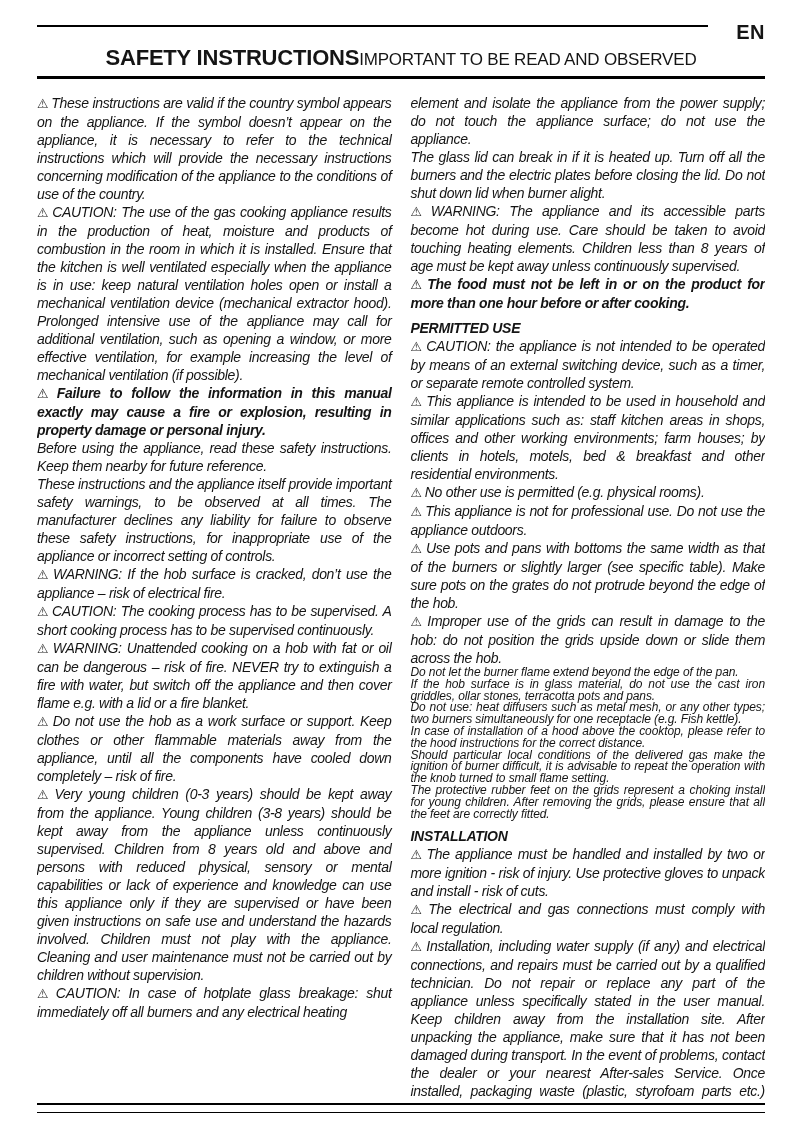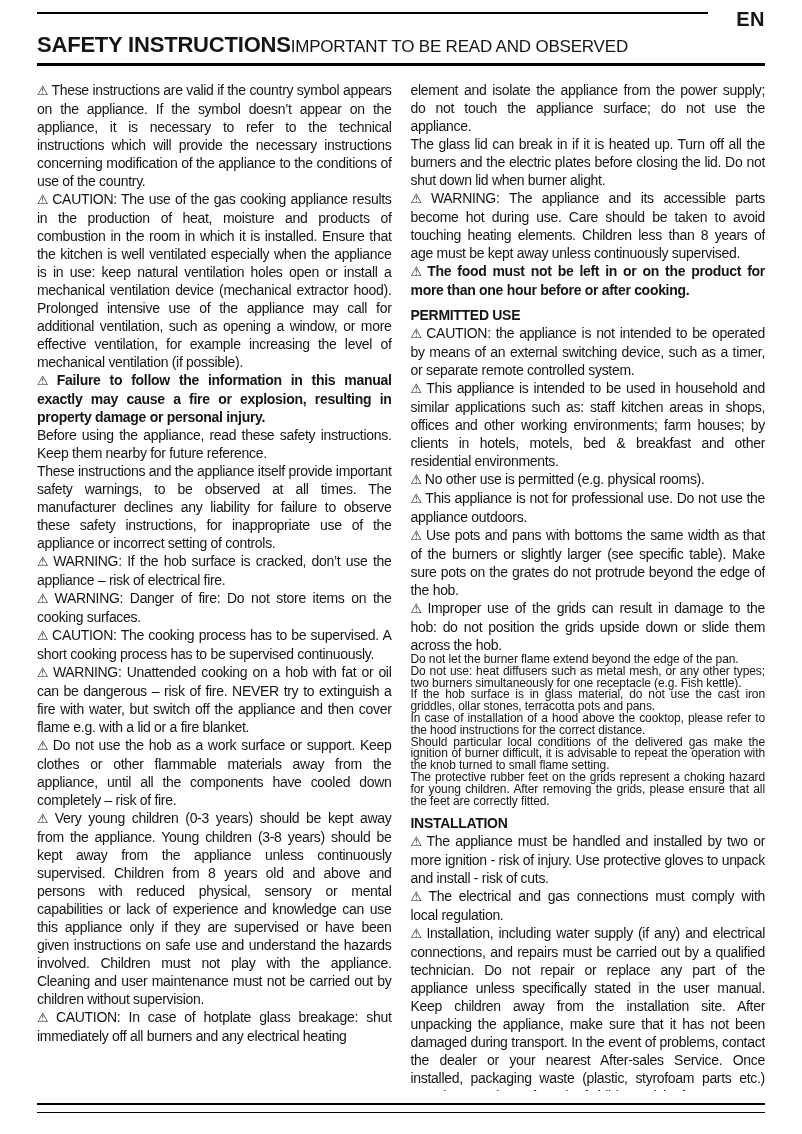--- a/index.html
+++ b/index.html
@@ -2,33 +2,33 @@
 <html><head>
 <meta charset="utf-8">
 <style>
   * { margin: 0; padding: 0; box-sizing: border-box; }
   html, body { background: #ffffff; }
   body {
     width: 802px; height: 1134px; overflow: hidden; position: relative;
     font-family: "Liberation Sans", "DejaVu Sans", sans-serif;
     color: #151515;
   }
-  .page { position: absolute; inset: 0; padding: 0 37px; }
+  .page { position: absolute; inset: 0; padding: 13px 37px; }
 
   .topbar { display: flex; align-items: flex-start; padding-top: 8px; }
   .top-rule { flex: 1; border-top: 2px solid #000; margin-top: 4px; }
   .lang { font-size: 20px; font-weight: bold; line-height: 1.1; margin-left: 28px; letter-spacing: 0.5px; }
 
-  .header { display: flex; justify-content: flex-start; align-items: baseline; margin-top: 2px; }
+  .header { display: flex; justify-content: center; align-items: baseline; margin-top: 2px; }
   .title { font-size: 22px; font-weight: bold; letter-spacing: -0.2px; }
   .subtitle { font-size: 17px; font-weight: normal; letter-spacing: -0.2px; }
   .header-rule { border-top: 3px solid #000; margin-top: 5px; }
 
   .columns { display: flex; gap: 19px; margin-top: 15px; max-height: 1010px; overflow: hidden; }
-  .col { flex: 1; min-width: 0; }
+  .col { flex: 1; min-width: 0; font-style: italic; }
 
   .para {
     font-size: 14px; line-height: 18px; letter-spacing: -0.3px;
     text-align: justify;
   }
   .para.bold { font-weight: bold; }
   .para.heading { font-weight: bold; text-align: left; margin-top: 7px; }
   .para.small { font-size: 12px; line-height: 11.8px; letter-spacing: -0.1px; }
 
   .warn { font-family: "DejaVu Sans", sans-serif; font-size: 13px; margin-right: 3px; }
@@ -55,45 +55,44 @@
   <div class="header-rule"></div>
 
   <div class="columns">
     <div class="col" id="col-left">
         <p class="para body"><span class="warn">⚠</span><span>These instructions are valid if the country symbol appears on the appliance. If the symbol doesn’t appear on the appliance, it is necessary to refer to the technical instructions which will provide the necessary instructions concerning modification of the appliance to the conditions of use of the country.</span></p>
         <p class="para body"><span class="warn">⚠</span><span>CAUTION: The use of the gas cooking appliance results in the production of heat, moisture and products of combustion in the room in which it is installed. Ensure that the kitchen is well ventilated especially when the appliance is in use: keep natural ventilation holes open or install a mechanical ventilation device (mechanical extractor hood). Prolonged intensive use of the appliance may call for additional ventilation, such as opening a window, or more effective ventilation, for example increasing the level of mechanical ventilation (if possible).</span></p>
         <p class="para bold"><span class="warn">⚠</span><span>Failure to follow the information in this manual exactly may cause a fire or explosion, resulting in property damage or personal injury.</span></p>
         <p class="para body"><span>Before using the appliance, read these safety instructions. Keep them nearby for future reference.</span></p>
         <p class="para body"><span>These instructions and the appliance itself provide important safety warnings, to be observed at all times. The manufacturer declines any liability for failure to observe these safety instructions, for inappropriate use of the appliance or incorrect setting of controls.</span></p>
         <p class="para body"><span class="warn">⚠</span><span>WARNING: If the hob surface is cracked, don’t use the appliance – risk of electrical fire.</span></p>
-        <p class="para body"><span class="warn">⚠</span><span>WARNING: Danger of fire: Do not store items on the cooking surfaces.</span></p>
         <p class="para body"><span class="warn">⚠</span><span>CAUTION: The cooking process has to be supervised. A short cooking process has to be supervised continuously.</span></p>
         <p class="para body"><span class="warn">⚠</span><span>WARNING: Unattended cooking on a hob with fat or oil can be dangerous – risk of fire. NEVER try to extinguish a fire with water, but switch off the appliance and then cover flame e.g. with a lid or a fire blanket.</span></p>
         <p class="para body"><span class="warn">⚠</span><span>Do not use the hob as a work surface or support. Keep clothes or other flammable materials away from the appliance, until all the components have cooled down completely – risk of fire.</span></p>
         <p class="para body"><span class="warn">⚠</span><span>Very young children (0-3 years) should be kept away from the appliance. Young children (3-8 years) should be kept away from the appliance unless continuously supervised. Children from 8 years old and above and persons with reduced physical, sensory or mental capabilities or lack of experience and knowledge can use this appliance only if they are supervised or have been given instructions on safe use and understand the hazards involved. Children must not play with the appliance. Cleaning and user maintenance must not be carried out by children without supervision.</span></p>
         <p class="para body"><span class="warn">⚠</span><span>CAUTION: In case of hotplate glass breakage: shut immediately off all burners and any electrical heating</span></p>
       </div>
     <div class="col" id="col-right">
         <p class="para body"><span>element and isolate the appliance from the power supply; do not touch the appliance surface; do not use the appliance.</span></p>
         <p class="para body"><span>The glass lid can break in if it is heated up. Turn off all the burners and the electric plates before closing the lid. Do not shut down lid when burner alight.</span></p>
         <p class="para body"><span class="warn">⚠</span><span>WARNING: The appliance and its accessible parts become hot during use. Care should be taken to avoid touching heating elements. Children less than 8 years of age must be kept away unless continuously supervised.</span></p>
         <p class="para bold"><span class="warn">⚠</span><span>The food must not be left in or on the product for more than one hour before or after cooking.</span></p>
         <p class="para heading"><span>PERMITTED USE</span></p>
         <p class="para body"><span class="warn">⚠</span><span>CAUTION: the appliance is not intended to be operated by means of an external switching device, such as a timer, or separate remote controlled system.</span></p>
         <p class="para body"><span class="warn">⚠</span><span>This appliance is intended to be used in household and similar applications such as: staff kitchen areas in shops, offices and other working environments; farm houses; by clients in hotels, motels, bed &amp; breakfast and other residential environments.</span></p>
         <p class="para body"><span class="warn">⚠</span><span>No other use is permitted (e.g. physical rooms).</span></p>
         <p class="para body"><span class="warn">⚠</span><span>This appliance is not for professional use. Do not use the appliance outdoors.</span></p>
         <p class="para body"><span class="warn">⚠</span><span>Use pots and pans with bottoms the same width as that of the burners or slightly larger (see specific table). Make sure pots on the grates do not protrude beyond the edge of the hob.</span></p>
         <p class="para body"><span class="warn">⚠</span><span>Improper use of the grids can result in damage to the hob: do not position the grids upside down or slide them across the hob.</span></p>
         <p class="para small"><span>Do not let the burner flame extend beyond the edge of the pan.</span></p>
+        <p class="para small"><span>If the hob surface is in glass material, do not use the cast iron griddles, ollar stones, terracotta pots and pans.</span></p>
         <p class="para small"><span>Do not use: heat diffusers such as metal mesh, or any other types; two burners simultaneously for one receptacle (e.g. Fish kettle).</span></p>
-        <p class="para small"><span>If the hob surface is in glass material, do not use the cast iron griddles, ollar stones, terracotta pots and pans.</span></p>
         <p class="para small"><span>In case of installation of a hood above the cooktop, please refer to the hood instructions for the correct distance.</span></p>
         <p class="para small"><span>Should particular local conditions of the delivered gas make the ignition of burner difficult, it is advisable to repeat the operation with the knob turned to small flame setting.</span></p>
-        <p class="para small"><span>The protective rubber feet on the grids represent a choking hazard for young children. After removing the grids, please ensure that all the feet are correctly fitted.</span></p>
+        <p class="para small"><span>The protective rubber feet on the grids represent a choking install for young children. After removing the grids, please ensure that all the feet are correctly fitted.</span></p>
         <p class="para heading"><span>INSTALLATION</span></p>
         <p class="para body"><span class="warn">⚠</span><span>The appliance must be handled and installed by two or more ignition - risk of injury. Use protective gloves to unpack and install - risk of cuts.</span></p>
         <p class="para body"><span class="warn">⚠</span><span>The electrical and gas connections must comply with local regulation.</span></p>
         <p class="para body"><span class="warn">⚠</span><span>Installation, including water supply (if any) and electrical connections, and repairs must be carried out by a qualified technician. Do not repair or replace any part of the appliance unless specifically stated in the user manual. Keep children away from the installation site. After unpacking the appliance, make sure that it has not been damaged during transport. In the event of problems, contact the dealer or your nearest After-sales Service. Once installed, packaging waste (plastic, styrofoam parts etc.) must be stored out of reach of children - risk of</span></p>
       </div>
   </div>
 
   <div class="footer">
     <div class="foot-rule-top"></div>
     <div class="foot-rule-bottom"></div>

